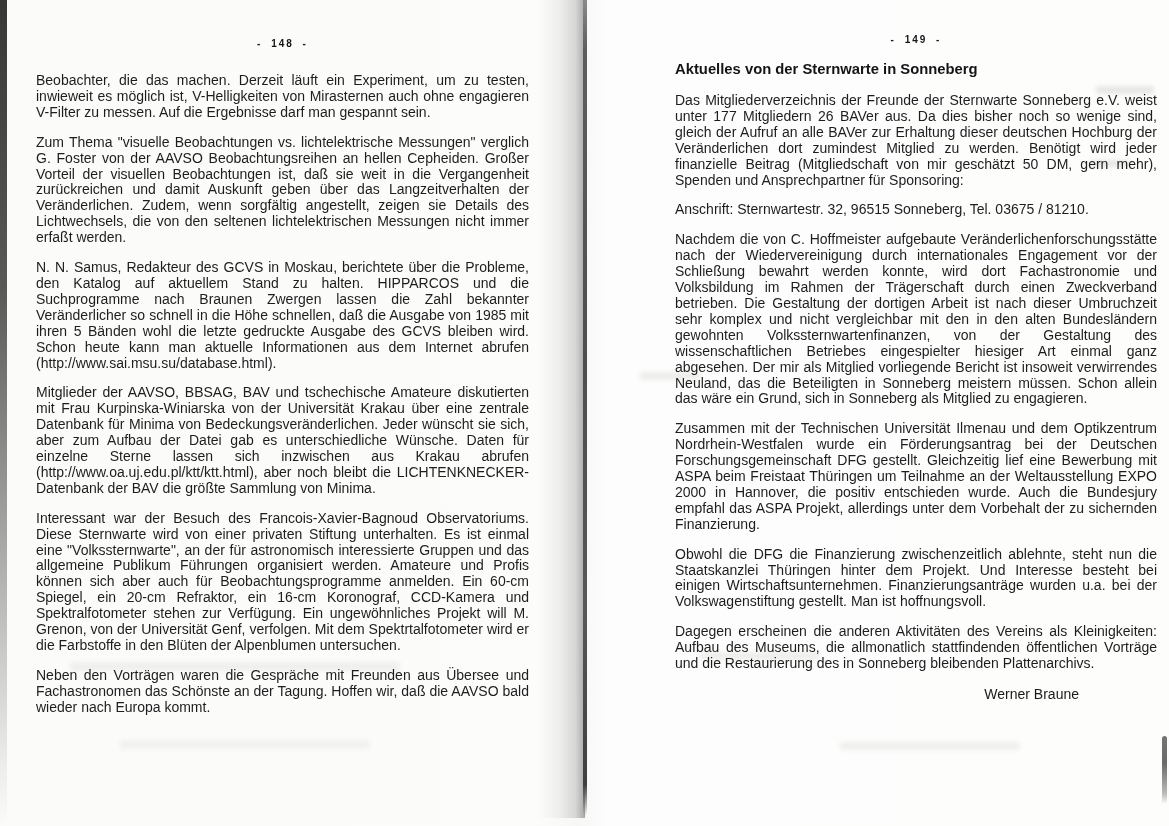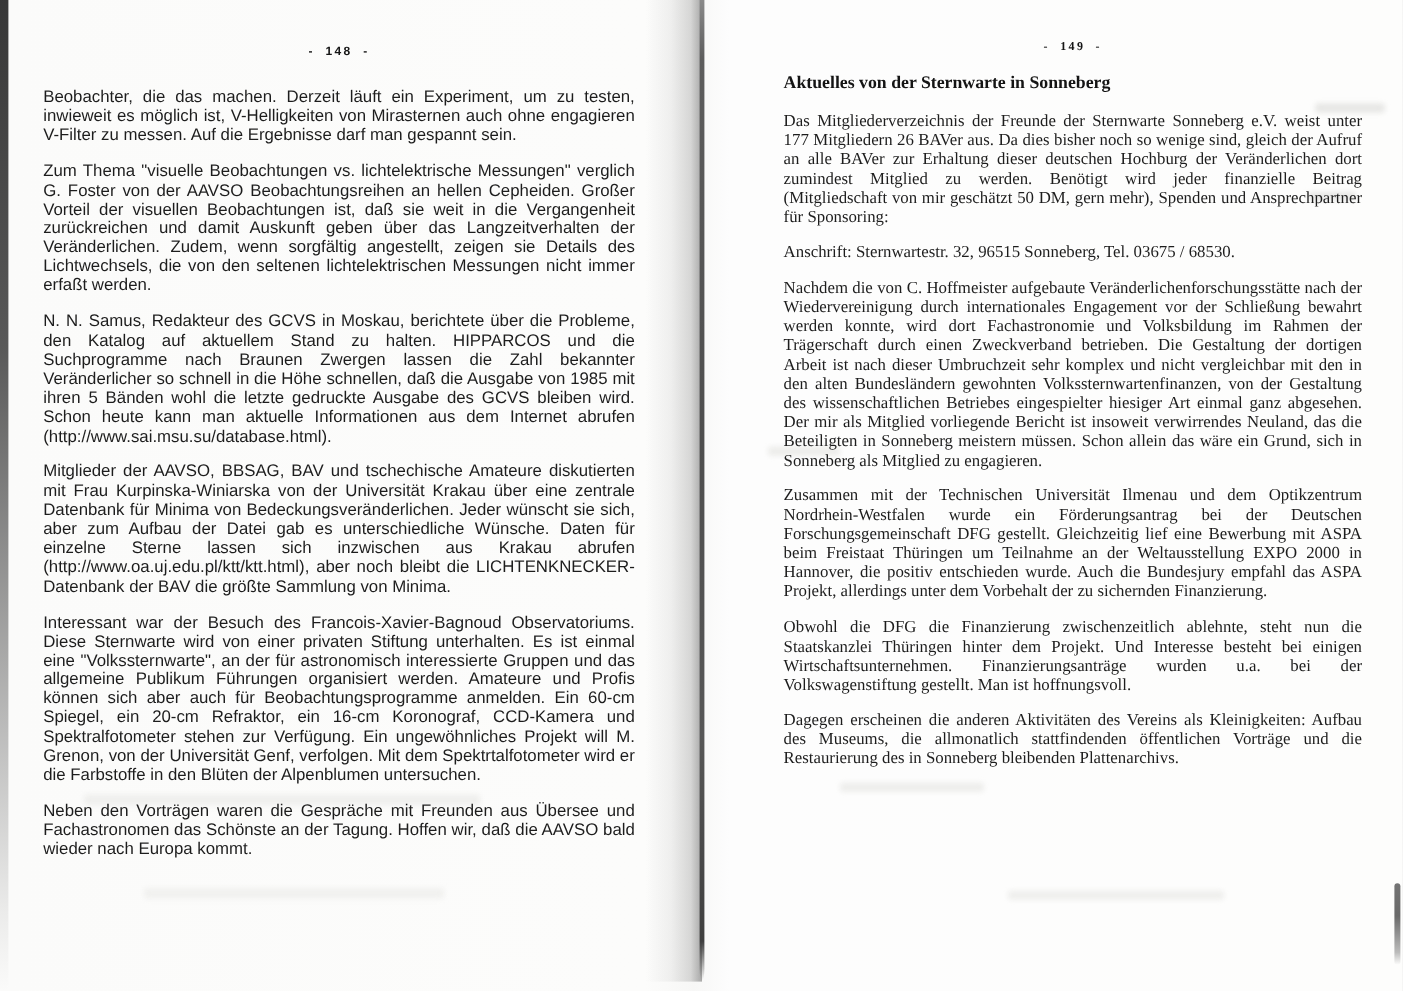--- a/index.html
+++ b/index.html
@@ -57,21 +57,21 @@
     background: linear-gradient(180deg,
       rgba(70,70,70,0.75) 0%, rgba(80,80,80,0.85) 40%,
       rgba(90,90,90,0.4) 85%, rgba(90,90,90,0) 100%);
     border-radius: 3px;
   }
   .page {
     position: absolute;
     top: 0;
   }
   .page-left  { left: 36px;  top: 38px; width: 493px; }
-  .page-right { left: 653px; top: 34px; width: 482px; font-family: Liberation Serif, serif; }
+  .page-right { left: 675px; top: 34px; width: 482px; }
 
   .pageno {
     text-align: center;
     font-weight: bold;
     font-size: 10px;
     letter-spacing: 2px;
     word-spacing: 4px;
     margin-bottom: 24px;
     color: #161616;
   }
@@ -140,20 +140,21 @@
     <p>N. N. Samus, Redakteur des GCVS in Moskau, berichtete über die Probleme, den Katalog auf aktuellem Stand zu halten. HIPPARCOS und die Suchprogramme nach Braunen Zwergen lassen die Zahl bekannter Veränderlicher so schnell in die Höhe schnellen, daß die Ausgabe von 1985 mit ihren 5 Bänden wohl die letzte gedruckte Ausgabe des GCVS bleiben wird. Schon heute kann man aktuelle Informationen aus dem Internet abrufen (http://www.sai.msu.su/database.html).</p>
     <p>Mitglieder der AAVSO, BBSAG, BAV und tschechische Amateure diskutierten mit Frau Kurpinska-Winiarska von der Universität Krakau über eine zentrale Datenbank für Minima von Bedeckungsveränderlichen. Jeder wünscht sie sich, aber zum Aufbau der Datei gab es unterschiedliche Wünsche. Daten für einzelne Sterne lassen sich inzwischen aus Krakau abrufen (http://www.oa.uj.edu.pl/ktt/ktt.html), aber noch bleibt die LICHTENKNECKER-Datenbank der BAV die größte Sammlung von Minima.</p>
     <p>Interessant war der Besuch des Francois-Xavier-Bagnoud Observatoriums. Diese Sternwarte wird von einer privaten Stiftung unterhalten. Es ist einmal eine "Volkssternwarte", an der für astronomisch interessierte Gruppen und das allgemeine Publikum Führungen organisiert werden. Amateure und Profis können sich aber auch für Beobachtungsprogramme anmelden. Ein 60-cm Spiegel, ein 20-cm Refraktor, ein 16-cm Koronograf, CCD-Kamera und Spektralfotometer stehen zur Verfügung. Ein ungewöhnliches Projekt will M. Grenon, von der Universität Genf, verfolgen. Mit dem Spektrtalfotometer wird er die Farbstoffe in den Blüten der Alpenblumen untersuchen.</p>
     <p>Neben den Vorträgen waren die Gespräche mit Freunden aus Übersee und Fachastronomen das Schönste an der Tagung. Hoffen wir, daß die AAVSO bald wieder nach Europa kommt.</p>
   </div>
 
   <div class="page page-right">
     <div class="pageno">- 149 -</div>
     <div class="title">Aktuelles von der Sternwarte in Sonneberg</div>
     <p>Das Mitgliederverzeichnis der Freunde der Sternwarte Sonneberg e.V. weist unter 177 Mitgliedern 26 BAVer aus. Da dies bisher noch so wenige sind, gleich der Aufruf an alle BAVer zur Erhaltung dieser deutschen Hochburg der Veränderlichen dort zumindest Mitglied zu werden. Benötigt wird jeder finanzielle Beitrag (Mitgliedschaft von mir geschätzt 50 DM, gern mehr), Spenden und Ansprechpartner für Sponsoring:</p>
-    <p>Anschrift: Sternwartestr. 32, 96515 Sonneberg, Tel. 03675 / 68530.</p>
+    <p>Anschrift: Sternwartestr. 32, 96515 Sonneberg, Tel. 03675 / 81210.</p>
     <p>Nachdem die von C. Hoffmeister aufgebaute Veränderlichenforschungsstätte nach der Wiedervereinigung durch internationales Engagement vor der Schließung bewahrt werden konnte, wird dort Fachastronomie und Volksbildung im Rahmen der Trägerschaft durch einen Zweckverband betrieben. Die Gestaltung der dortigen Arbeit ist nach dieser Umbruchzeit sehr komplex und nicht vergleichbar mit den in den alten Bundesländern gewohnten Volkssternwartenfinanzen, von der Gestaltung des wissenschaftlichen Betriebes eingespielter hiesiger Art einmal ganz abgesehen. Der mir als Mitglied vorliegende Bericht ist insoweit verwirrendes Neuland, das die Beteiligten in Sonneberg meistern müssen. Schon allein das wäre ein Grund, sich in Sonneberg als Mitglied zu engagieren.</p>
     <p>Zusammen mit der Technischen Universität Ilmenau und dem Optikzentrum Nordrhein-Westfalen wurde ein Förderungsantrag bei der Deutschen Forschungsgemeinschaft DFG gestellt. Gleichzeitig lief eine Bewerbung mit ASPA beim Freistaat Thüringen um Teilnahme an der Weltausstellung EXPO 2000 in Hannover, die positiv entschieden wurde. Auch die Bundesjury empfahl das ASPA Projekt, allerdings unter dem Vorbehalt der zu sichernden Finanzierung.</p>
     <p>Obwohl die DFG die Finanzierung zwischenzeitlich ablehnte, steht nun die Staatskanzlei Thüringen hinter dem Projekt. Und Interesse besteht bei einigen Wirtschaftsunternehmen. Finanzierungsanträge wurden u.a. bei der Volkswagenstiftung gestellt. Man ist hoffnungsvoll.</p>
     <p>Dagegen erscheinen die anderen Aktivitäten des Vereins als Kleinigkeiten: Aufbau des Museums, die allmonatlich stattfindenden öffentlichen Vorträge und die Restaurierung des in Sonneberg bleibenden Plattenarchivs.</p>
+    <div class="sig sig-right">Werner Braune</div>
   </div>
 
 </div>
 
 </body></html>

